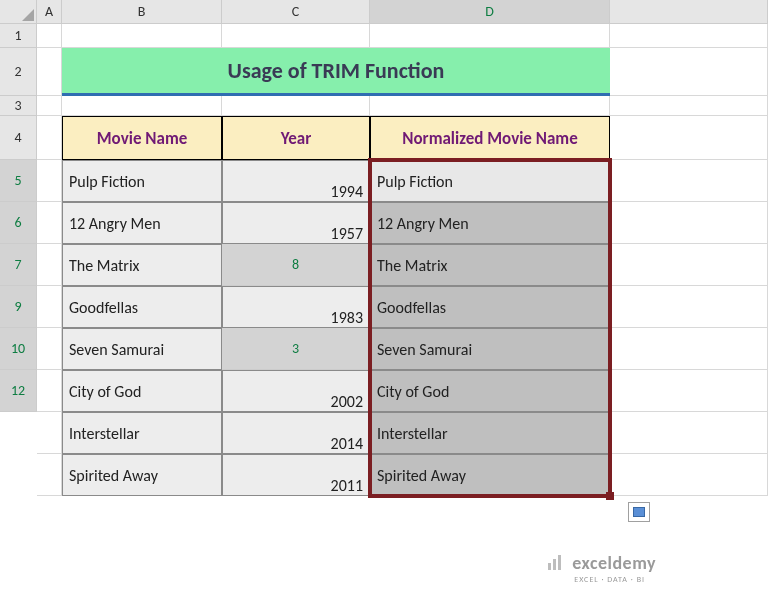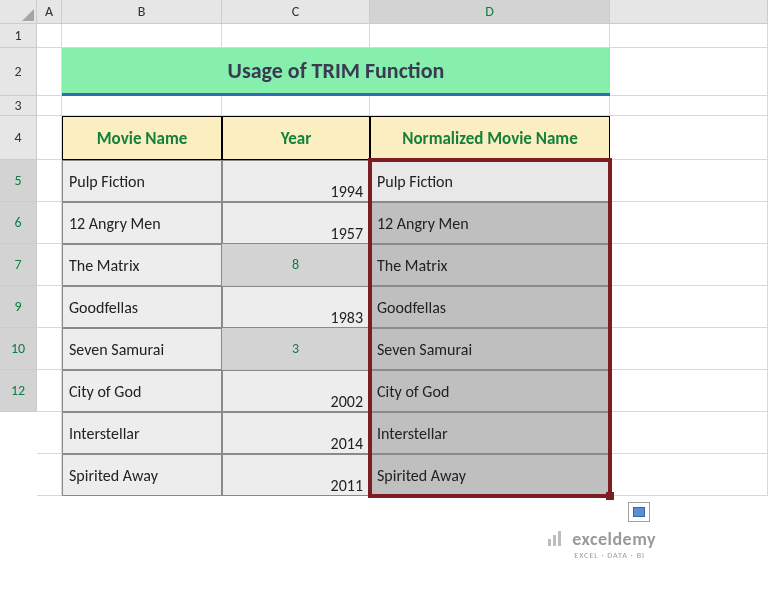--- a/index.html
+++ b/index.html
@@ -73,21 +73,21 @@
 }
 
 .headcell {
   background: #fbeec1;
   border: 1px solid #000;
   display: flex;
   align-items: center;
   justify-content: center;
   font-size: 17px;
   font-weight: bold;
-  color: #15803d;
+  color: #701a75;
 }
 
 .datacell {
   background: #ededed;
   border: 1px solid #8a8a8a;
   display: flex;
   align-items: center;
   padding: 0 6px;
   font-size: 16px;
   color: #222;
@@ -121,21 +121,21 @@
 }
 .auto-fill-btn::before {
   content: "";
   width: 10px; height: 8px;
   background: linear-gradient(180deg,#5a8fd6,#5a8fd6);
   border: 1px solid #3868a5;
 }
 
 .watermark {
   position: absolute;
-  right: 112px; bottom: 56px;
+  right: 112px; bottom: 32px;
   color: #9a9a9a;
   font-size: 18px;
   font-weight: bold;
   letter-spacing: .5px;
   z-index: 2;
   display: flex;
   align-items: center;
   gap: 6px;
 }
 .watermark .sub {

